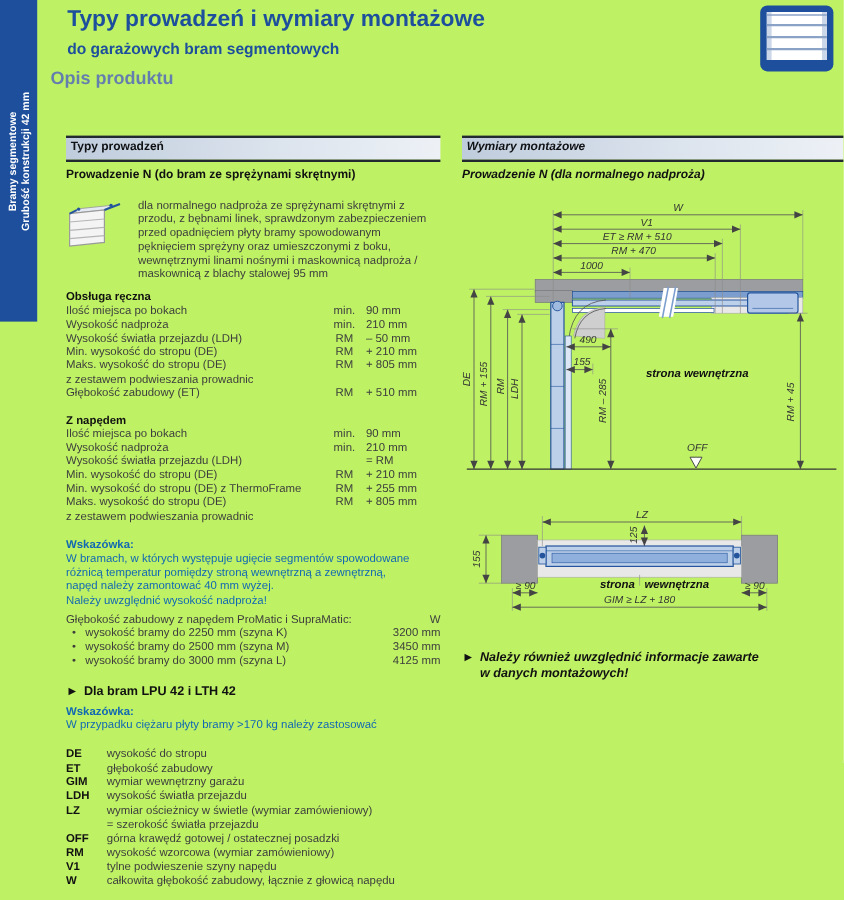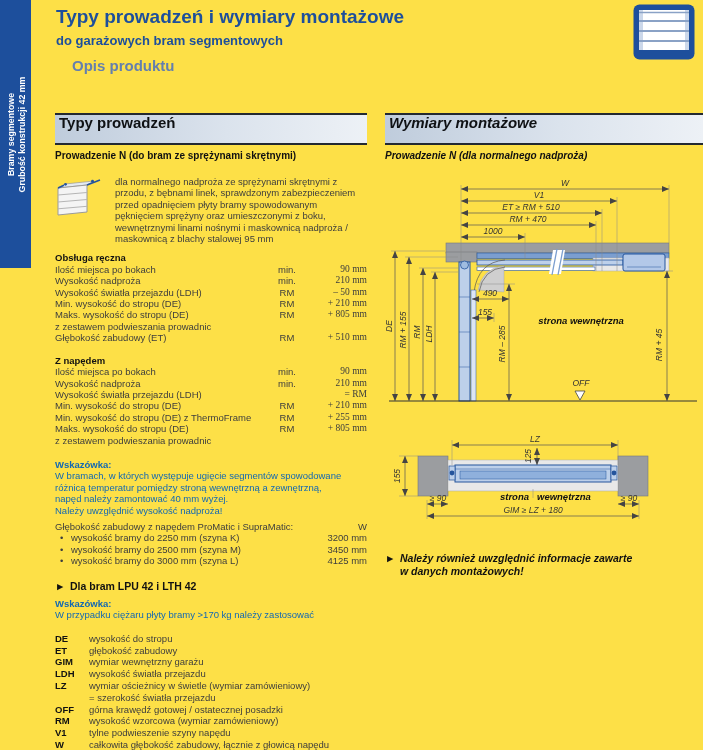--- a/index.html
+++ b/index.html
@@ -1,48 +1,48 @@
 <!DOCTYPE html>
 <html><head>
 <meta charset="utf-8">
 <style>
   html,body{margin:0;padding:0;}
   body{font-family:"Liberation Sans",sans-serif;background:#fff;}
   *{box-sizing:border-box;}
-  #page{position:relative;width:703px;height:750px;background:#fde047;overflow:hidden;}
+  #page{position:relative;width:703px;height:750px;background:#bef264;overflow:hidden;}
 
   
   .sidebar{position:absolute;left:0;top:0;width:31px;height:268px;background:#1d4f9c;}
   .sidebar-text{position:absolute;width:268px;height:31px;left:-118.5px;top:118.5px;
     transform:rotate(-90deg);display:flex;flex-direction:column;justify-content:center;
     text-align:center;color:#fff;font-size:8.8px;font-weight:bold;line-height:11px;}
   .page-title{position:absolute;left:56px;top:6px;font-size:19px;font-weight:bold;color:#1d4f9c;}
   .page-subtitle{position:absolute;left:56px;top:33px;font-size:13px;font-weight:bold;color:#1d4f9c;}
-  .page-section{position:absolute;left:72px;top:57px;font-size:15px;font-weight:bold;color:#647fae;text-align:center;}
+  .page-section{position:absolute;left:42px;top:57px;font-size:15px;font-weight:bold;color:#647fae;text-align:center;}
   .door-icon{position:absolute;left:633px;top:4px;}
 
   
   .col{position:absolute;top:113px;font-size:9.5px;color:#3d3d3d;line-height:11.4px;}
   .col-left{left:55px;width:312px;}
   .col-right{left:385px;width:318px;font-style:italic;}
-  .section-bar{height:32px;border-top:2px solid #232931;border-bottom:2px solid #232931;
+  .section-bar{height:22px;border-top:2px solid #232931;border-bottom:2px solid #232931;
     background:linear-gradient(90deg,#bfccdc 0%,#dbe3ed 55%,#edf1f6 100%);
-    font-size:15px;font-weight:bold;color:#0f1114;padding:1px 0 0 4px;line-height:13px;}
+    font-size:10px;font-weight:bold;color:#0f1114;padding:1px 0 0 4px;line-height:13px;}
   .subhead{margin-top:4px;font-size:10px;font-weight:bold;color:#111;line-height:13px;}
 
   .intro-row{display:flex;margin-top:14px;}
   .intro-icon{width:60px;flex:0 0 60px;}
   .intro-text{flex:1;max-width:252px;}
 
   .tbl{margin-top:8px;}
   .tbl-title{font-weight:bold;color:#111;}
   .row{display:flex;}
   .lbl{flex:1;}
   .ref{width:36px;text-align:center;}
-  .val{width:62px;text-align:right;font-family:Liberation Serif, serif;}
+  .val{width:62px;}
 
   .hint{margin-top:13px;color:#1268b3;}
   .hint-title{font-weight:bold;}
   .depth{margin-top:5px;}
   .b-item{display:flex;}
   .bullet{width:16px;padding-left:5px;}
   .b-lbl{flex:1;}
   .b-val{width:62px;text-align:right;}
   .for-doors{margin-top:14px;font-weight:bold;color:#111;font-size:10.5px;display:flex;}
   .arrow-glyph{width:15px;color:#111;}

